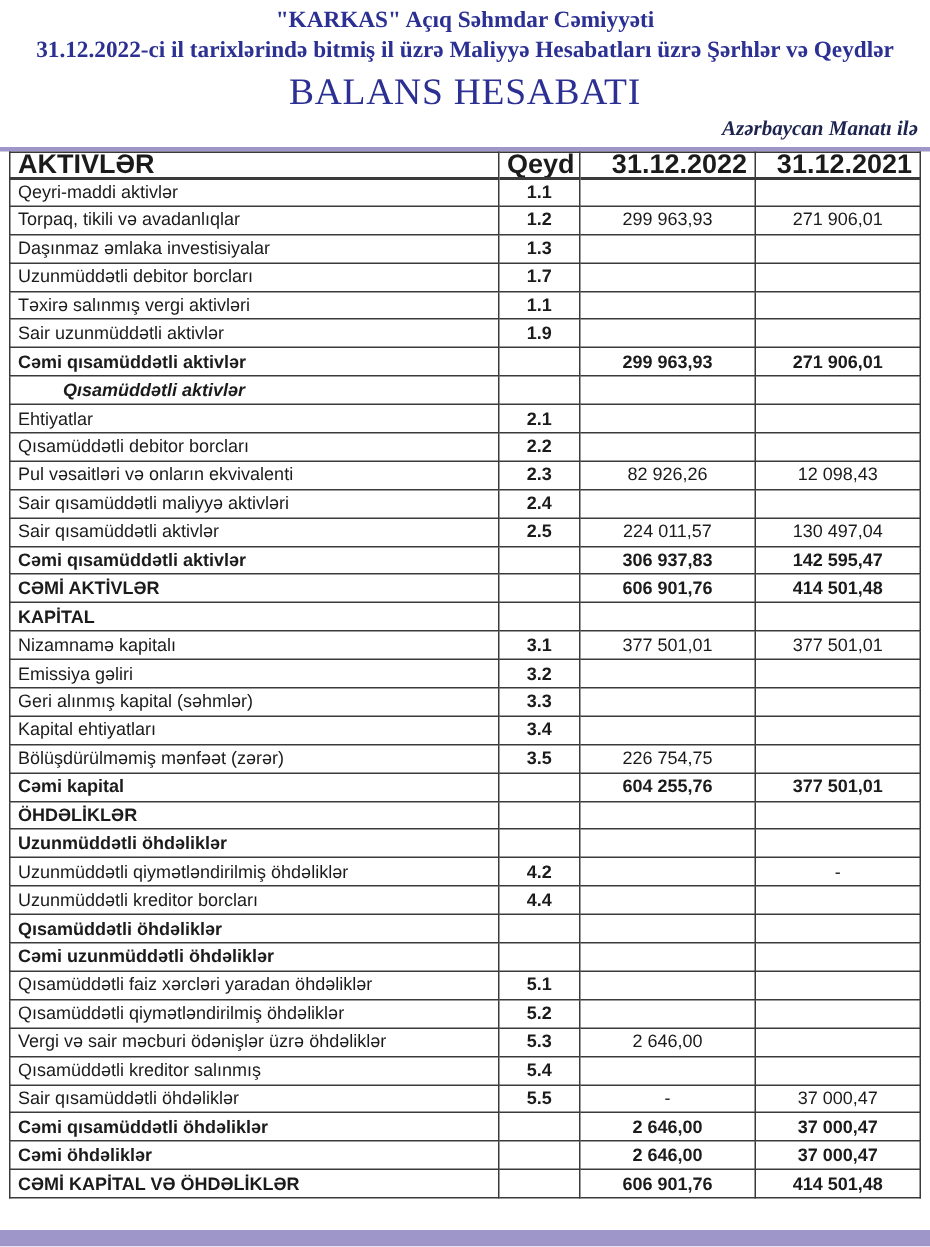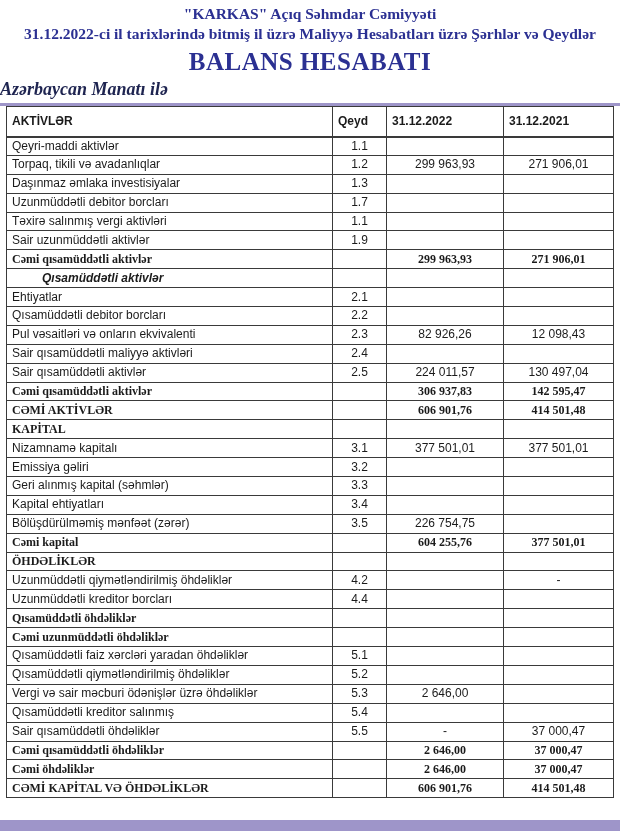--- a/index.html
+++ b/index.html
@@ -17,33 +17,34 @@
   .doc-header .hline {
     font-family: "Liberation Serif", serif;
     font-weight: bold;
     color: #2b3092;
     font-size: 15.5px;
     line-height: 20px;
     white-space: nowrap;
   }
   .doc-title {
     font-family: "Liberation Serif", serif;
-    font-weight: bold;
+    font-weight: normal;
     color: #2b3092;
     font-size: 25px;
     line-height: 30px;
     margin-top: 3px;
     letter-spacing: 0.5px;
   }
   .currency-note {
+    text-align: right;
     padding-right: 8px;
     font-family: "Liberation Serif", serif;
     font-style: italic;
     font-weight: bold;
-    font-size: 18px;
+    font-size: 14px;
     color: #1e2450;
     margin-top: 2px;
     margin-bottom: 3px;
   }
   .accent-rule {
     width: 620px;
     height: 3px;
     background: #9e95c9;
   }
   table.balance {
@@ -60,30 +61,30 @@
   table.balance th, table.balance td {
     border: 1px solid #3a3a3a;
     font-size: 12px;
     height: 18.9px;
     line-height: 13px;
     padding: 0 5px;
     overflow: hidden;
     white-space: nowrap;
   }
   table.balance thead th {
-    height: 30px;
+    height: 17px;
     border-bottom-width: 2px;
-    font-size: 12px;
+    font-size: 18px;
   }
   th.h-label { text-align: left; }
-  th.h-qeyd, th.h-date { text-align: left; }
+  th.h-qeyd, th.h-date { text-align: right; }
   td.label-cell { text-align: left; }
-  td.qeyd-cell { text-align: center; font-weight: normal; }
+  td.qeyd-cell { text-align: center; font-weight: bold; }
   td.val-cell { text-align: center; }
-  tr.bold td { font-weight: bold; font-family: Liberation Serif, serif; }
+  tr.bold td { font-weight: bold; }
   tr.bold-italic td.label-cell { font-weight: bold; font-style: italic; padding-left: 35px; }
   .footer-bar {
     position: absolute;
     left: 0; bottom: 0;
     width: 620px;
     height: 11px;
     background: #9e95c9;
   }
 </style>
 </head>
@@ -245,20 +246,26 @@
         <td class="qeyd-cell"></td>
         <td class="val-cell">604 255,76</td>
         <td class="val-cell">377 501,01</td>
       </tr>
       <tr class="bold">
         <td class="label-cell">ÖHDƏLİKLƏR</td>
         <td class="qeyd-cell"></td>
         <td class="val-cell"></td>
         <td class="val-cell"></td>
       </tr>
+      <tr class="bold">
+        <td class="label-cell">Uzunmüddətli öhdəliklər</td>
+        <td class="qeyd-cell"></td>
+        <td class="val-cell"></td>
+        <td class="val-cell"></td>
+      </tr>
       <tr class="normal">
         <td class="label-cell">Uzunmüddətli qiymətləndirilmiş öhdəliklər</td>
         <td class="qeyd-cell">4.2</td>
         <td class="val-cell"></td>
         <td class="val-cell">-</td>
       </tr>
       <tr class="normal">
         <td class="label-cell">Uzunmüddətli kreditor borcları</td>
         <td class="qeyd-cell">4.4</td>
         <td class="val-cell"></td>

